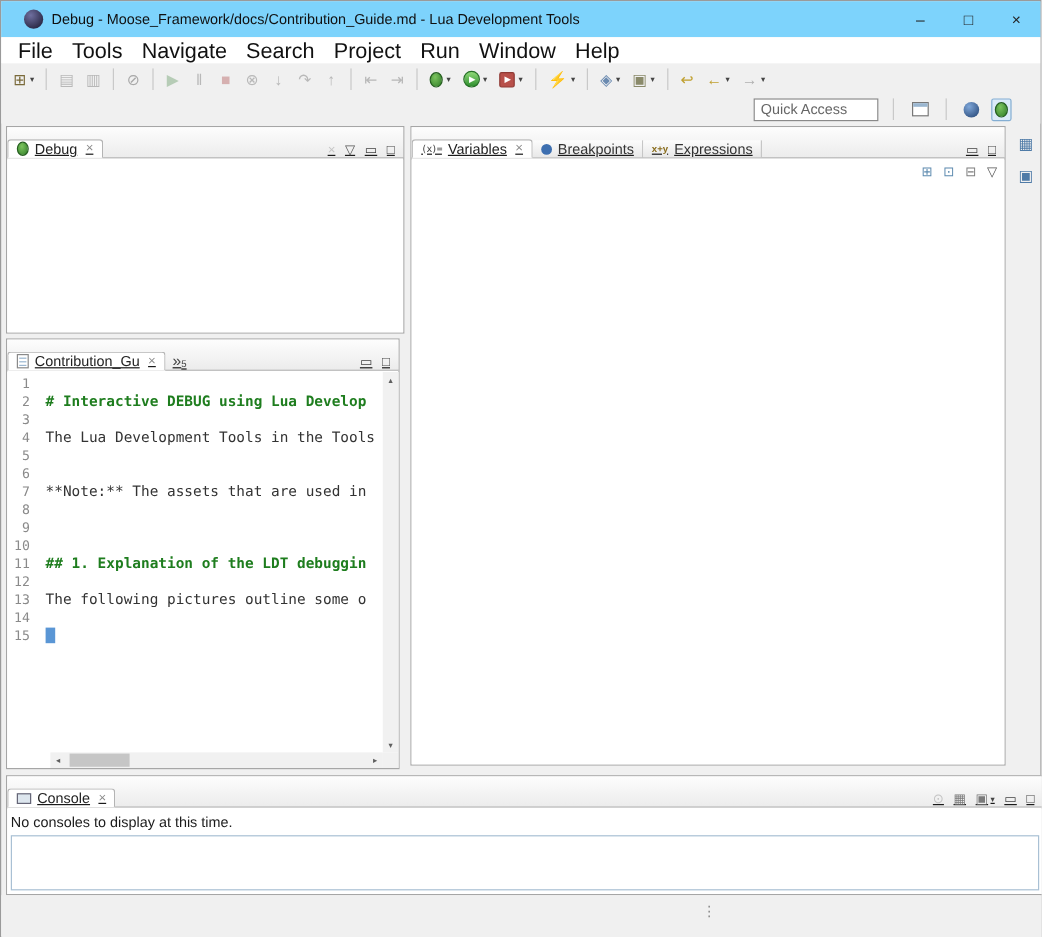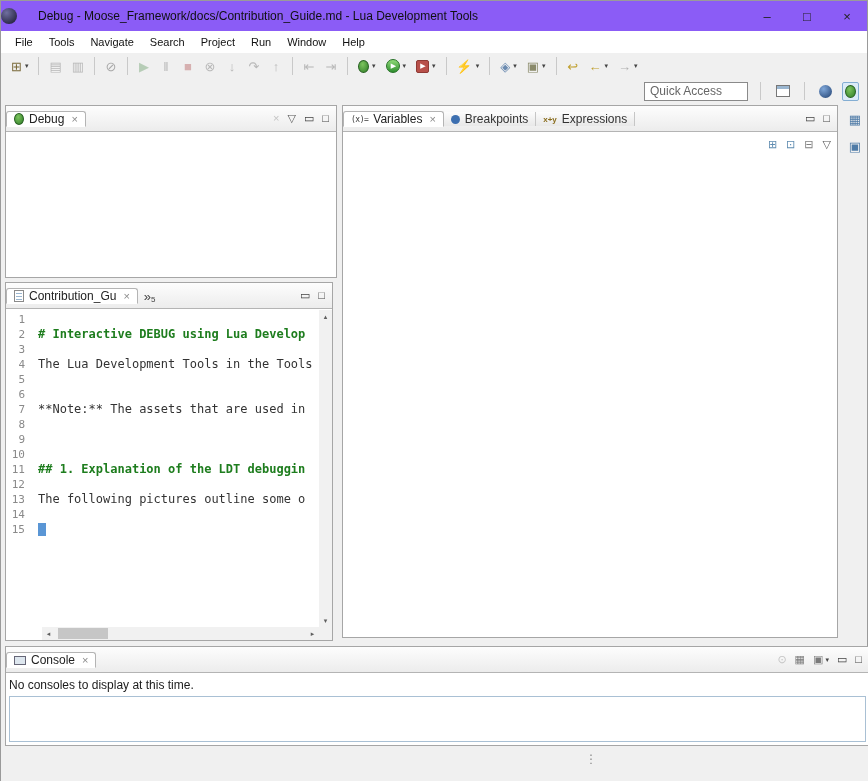--- a/index.html
+++ b/index.html
@@ -5,37 +5,37 @@
   :root{
     --heading-green:#1e7d1e;
     --cursor-blue:#5a96d5;
   }
   *{box-sizing:border-box; margin:0; padding:0; cursor:default; user-select:none;}
   html,body{width:868px;height:781px;overflow:hidden;}
   body{font-family:"Liberation Sans",sans-serif;font-size:12px;background:#f0f0f0;color:#1a1a1a;}
   #window{position:relative;width:868px;height:781px;border:1px solid #9a9a9a;background:#f0f0f0;}
 
   
-  #titlebar{height:30px;background:#8b5cf6;display:flex;align-items:center;padding-left:0;gap:21px;}
+  #titlebar{height:30px;background:#7dd3fc;display:flex;align-items:center;padding-left:19px;gap:7px;}
   .appicon{width:16px;height:16px;border-radius:50%;background:radial-gradient(circle at 35% 30%,#6f6f9f,#16132b);flex:none;}
   .wtitle{font-size:12px;color:#101010;white-space:nowrap;}
   #wcontrols{margin-left:auto;display:flex;height:30px;}
   .wbtn{width:40px;height:30px;display:flex;align-items:center;justify-content:center;font-size:13px;color:#222;}
 
   
   #menubar{height:22px;background:#ffffff;display:flex;align-items:center;padding-left:6px;}
-  .menu-item{padding:0 8px;height:22px;line-height:22px;font-size:11px;color:#111;}
+  .menu-item{padding:0 8px;height:22px;line-height:22px;font-size:18px;color:#111;}
 
   
   #tbrow1{height:26px;display:flex;align-items:center;padding:0 6px;gap:2px;background:#f0f0f0;}
   .tbtn{height:22px;min-width:20px;padding:0 3px;display:flex;align-items:center;justify-content:center;gap:2px;border:1px solid transparent;border-radius:2px;}
   .tglyph{font-size:13px;line-height:1;}
   .dd{font-size:7px;color:#444;margin-left:1px;}
   .tsep{width:1px;height:18px;background:#c9c9c9;margin:0 4px;flex:none;}
-  #tbrow2{height:24px;display:flex;align-items:center;justify-content:flex-end;padding-right:8px;gap:8px;background:#f0f0f0;}
+  #tbrow2{height:24px;display:flex;align-items:center;justify-content:flex-end;padding-right:24px;gap:8px;background:#f0f0f0;}
   .qa-box{width:104px;height:19px;border:1px solid #8a8a8a;background:#fff;color:#666;font-size:12px;display:flex;align-items:center;padding:0 5px;}
   #persp-buttons{display:flex;align-items:center;gap:7px;}
   .pbtn{padding:2px;border:1px solid transparent;display:flex;align-items:center;}
   .pbtn.active{background:#dcebf8;border-color:#84aed3;border-radius:2px;}
 
   
   .ticon{display:inline-block;position:relative;flex:none;}
   .ticon-bug{width:11px;height:13px;border-radius:50%;background:radial-gradient(ellipse at 40% 30%,#7cc45e,#2f7d27);border:1px solid #265f20;}
   .ticon-run{width:14px;height:14px;border-radius:50%;background:linear-gradient(#8fd978,#2f8f2f);border:1px solid #267026;}
   .ticon-run::after{content:"▶";position:absolute;inset:0;display:flex;align-items:center;justify-content:center;color:#fff;font-size:7px;padding-left:2px;}
@@ -44,21 +44,21 @@
   .ticon-openpersp{width:14px;height:12px;border:1px solid #777;background:#fff;}
   .ticon-openpersp::before{content:"";position:absolute;left:0;right:0;top:0;height:3px;background:#9ab6d0;}
   .ticon-lua{width:13px;height:13px;border-radius:50%;background:radial-gradient(circle at 35% 30%,#7fa7d9,#1f3f6f);}
   .bug-ico{display:inline-block;width:10px;height:12px;border-radius:50%;background:radial-gradient(ellipse at 40% 30%,#7cc45e,#2f7d27);border:1px solid #265f20;flex:none;}
   .doc-ico{display:inline-block;width:10px;height:12px;background:#fff;border:1px solid #8a8a8a;position:relative;flex:none;}
   .doc-ico::before{content:"";position:absolute;left:1px;right:1px;top:2px;height:1px;background:#9ab6d0;box-shadow:0 3px 0 #9ab6d0,0 6px 0 #9ab6d0;}
   .console-ico{display:inline-block;width:12px;height:9px;background:#dde6ee;border:1px solid #667;flex:none;}
 
   
   .panel{position:absolute;background:#fff;border:1px solid #a6a6a6;}
-  .phead{height:26px;background:linear-gradient(#fdfdfd,#ececec);border-bottom:1px solid #b4b4b4;display:flex;align-items:center;position:relative;}
+  .phead{height:26px;background:linear-gradient(#fdfdfd,#ececec);border-bottom:1px solid #b4b4b4;display:flex;align-items:flex-end;position:relative;text-decoration:underline;}
   .tab{display:flex;align-items:center;gap:5px;padding:0 7px;font-size:12px;white-space:nowrap;}
   .tab.sel{background:#fff;border:1px solid #b4b4b4;border-bottom:1px solid #fff;margin-bottom:-1px;border-radius:3px 3px 0 0;color:#222;}
   .tab.unsel{background:linear-gradient(#fcfcfc,#e8e8e8);border-right:1px solid #c6c6c6;margin-top:1px;color:#333;}
   .tclose{color:#8a8a8a;font-size:11px;margin-left:2px;line-height:1;}
   .chevron{display:flex;align-items:center;padding:0 6px;color:#444;font-size:13px;margin-top:1px;}
   .chevnum{font-size:8px;margin-top:7px;}
   .phead-controls{margin-left:auto;display:flex;align-items:center;gap:8px;padding-right:7px;color:#444;}
   .hbtn{display:flex;align-items:center;font-size:11px;line-height:1;gap:1px;}
   .pbody{position:absolute;top:27px;left:0;right:0;bottom:0;background:#fff;}
 

